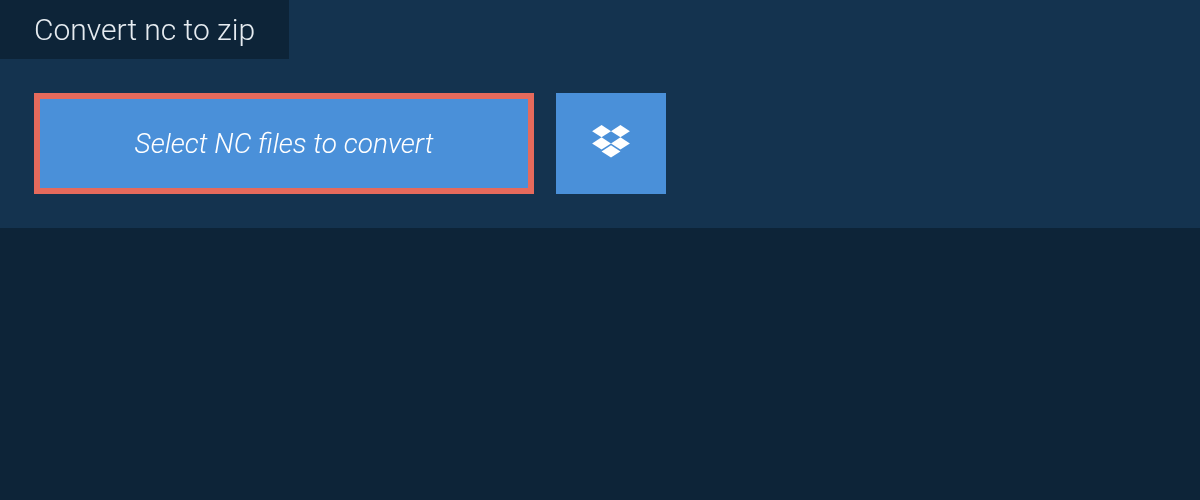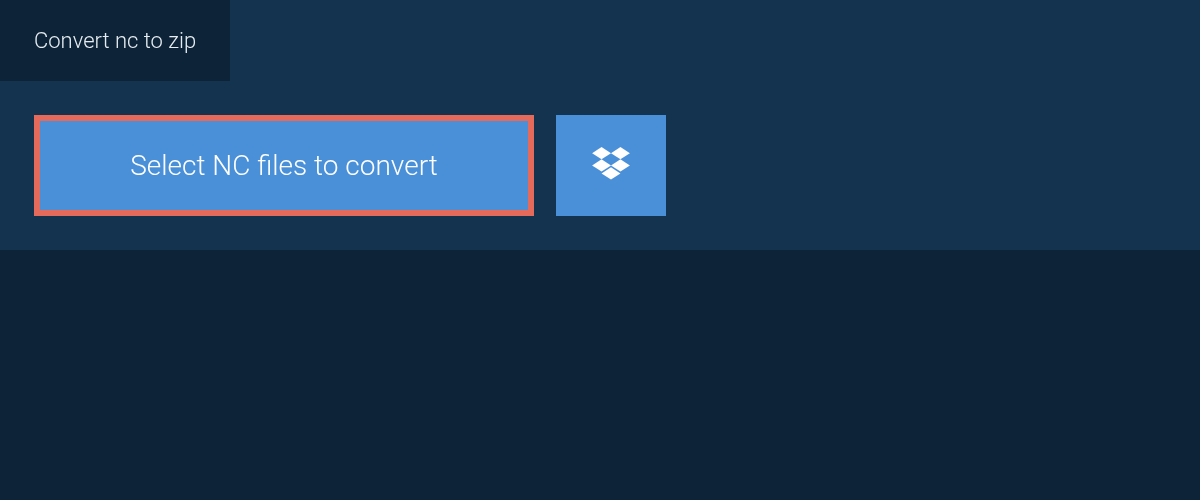--- a/index.html
+++ b/index.html
@@ -16,30 +16,31 @@
     }
     .panel {
       background: #14334f;
       width: 100%;
     }
     .tab-row {
       display: flex;
     }
     .tab {
       background: #0d2438;
-      padding: 28px 34px;
+      padding: 12px 34px;
       color: #e6ecf1;
-      font-size: 22px;
+      font-size: 30px;
       font-weight: 300;
     }
     .content {
       padding: 34px;
       display: flex;
       gap: 22px;
       align-items: stretch;
+      font-style: italic;
     }
     .select-button {
       background: #4a90d9;
       border: 6px solid #e66a5c;
       color: #ffffff;
       font-size: 28px;
       font-weight: 300;
       padding: 28px 40px;
       cursor: pointer;
       display: flex;

